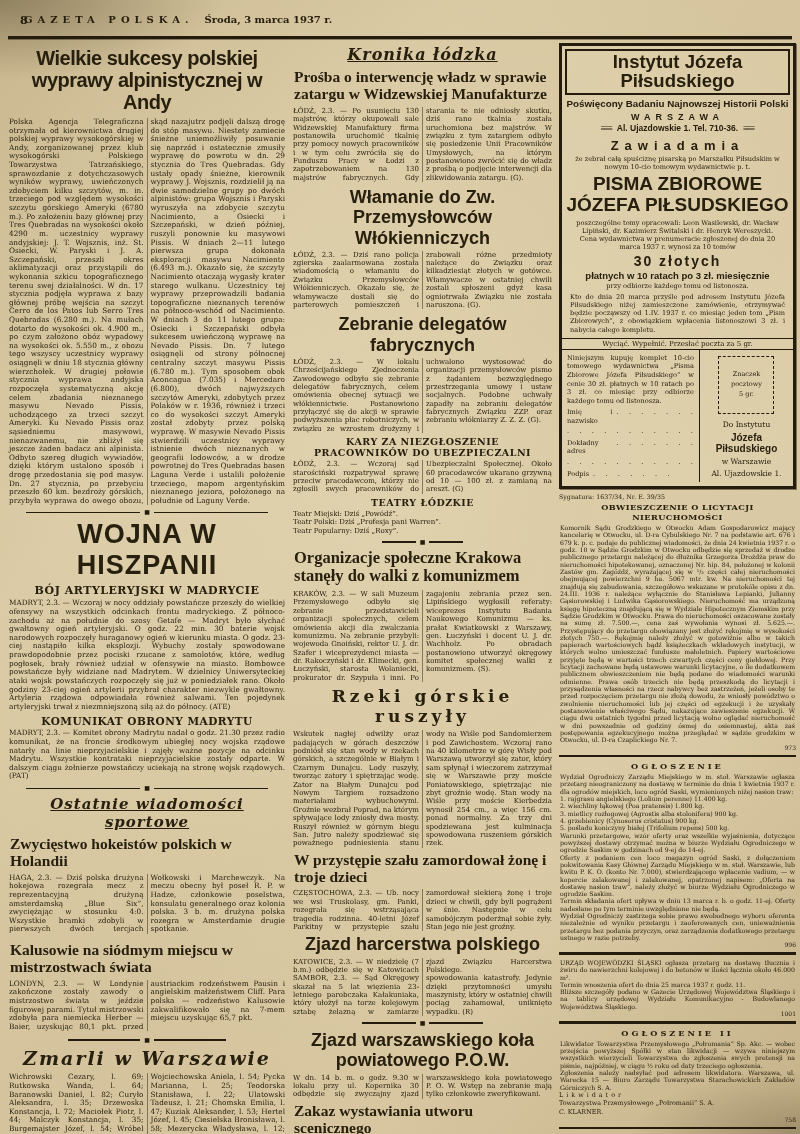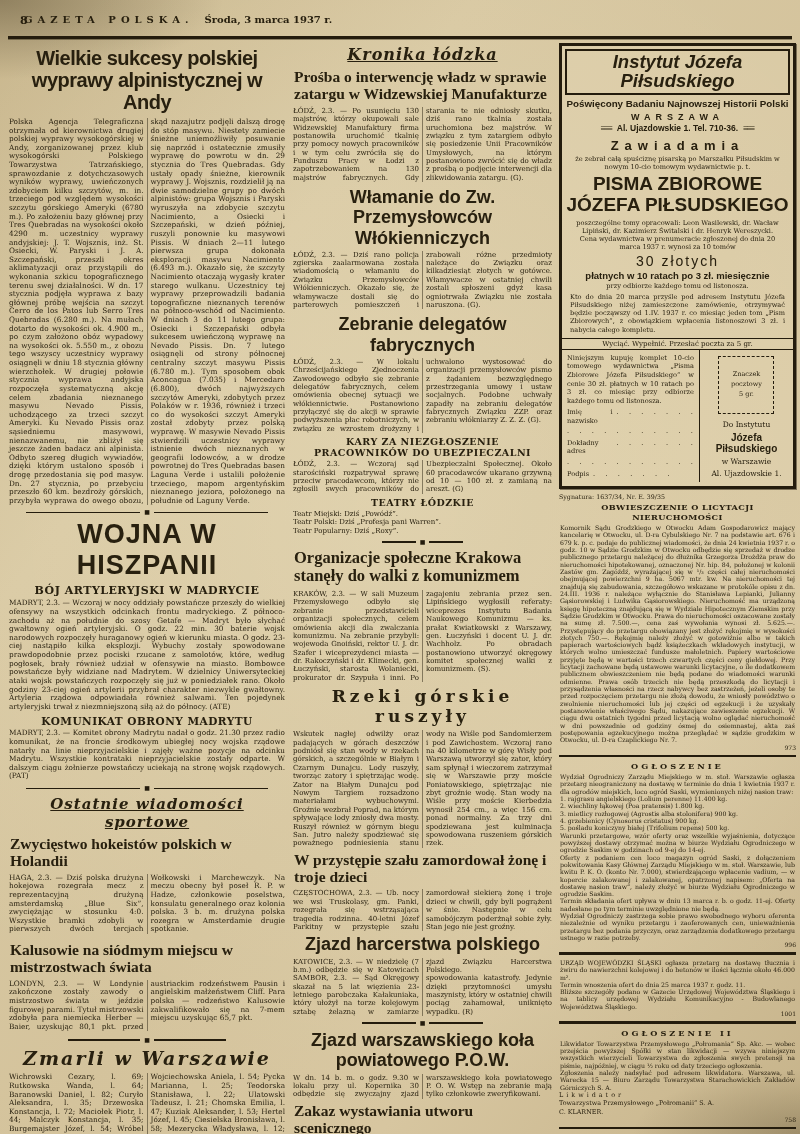--- a/index.html
+++ b/index.html
@@ -44,29 +44,29 @@
   .prelines{white-space:pre-line;}
   
   .divider{display:flex;align-items:center;margin:4px 18px;color:#241c0d;}
   .divider::before,.divider::after{content:"";flex:1;border-top:1.4px solid #241c0d;}
   .divider .orn{font-size:6px;padding:0 4px;line-height:1;}
   .divider.heavy::before,.divider.heavy::after{border-top:2.6px solid #241c0d;}
   .hrule{height:2.6px;background:#241c0d;margin:4px 0;}
   
   .ad{border:3px solid #241c0d;box-shadow:1px 1px 0 rgba(36,28,13,.5);padding:0 0 4px 0;background:rgba(235,224,192,.25);}
   .ad-titlebox{border:2.5px solid #241c0d;margin:3px;padding:2px 2px 3px 2px;}
-  .ad-title{font-family:"Liberation Sans",sans-serif;font-weight:bold;font-size:18.5px;text-align:center;line-height:1;font-style:italic;}
+  .ad-title{font-family:"Liberation Sans",sans-serif;font-weight:bold;font-size:18.5px;text-align:center;line-height:1;}
   .ad-sub{font-family:"Liberation Sans",sans-serif;font-weight:bold;font-size:9.8px;text-align:center;margin-top:2px;}
   .ad-city{font-family:"Liberation Sans",sans-serif;font-weight:bold;font-size:9px;letter-spacing:5px;text-align:center;margin-top:3px;}
   .ad-addr-row{display:flex;align-items:center;justify-content:center;gap:5px;font-family:"Liberation Sans",sans-serif;font-weight:bold;font-size:8.5px;margin-top:1px;}
   .ad-flourish{font-size:8px;letter-spacing:-1px;}
   .ad-zawiadamia{font-family:"Liberation Sans",sans-serif;font-weight:bold;font-size:13px;letter-spacing:6px;text-align:center;margin:5px 0 2px 0;}
   .ad-t{font-size:6.6px;line-height:1.25;text-align:center;margin:0 8px;}
   .ad-big{font-family:"Liberation Sans",sans-serif;font-weight:bold;font-size:19px;line-height:1.08;text-align:center;margin:3px 0;}
-  .ad-price{font-family:"Liberation Sans",sans-serif;font-weight:normal;font-size:14px;letter-spacing:2px;text-align:center;margin:2px 0 1px 0;}
+  .ad-price{font-family:"Liberation Sans",sans-serif;font-weight:bold;font-size:14px;letter-spacing:2px;text-align:center;margin:2px 0 1px 0;}
   .ad-price2{font-family:"Liberation Sans",sans-serif;font-weight:bold;font-size:9.5px;text-align:center;margin-bottom:1px;}
   .ad-cut{border-top:1.4px solid #241c0d;border-bottom:1.4px solid #241c0d;margin:4px 0 0 0;padding:1px 0;font-size:7px;text-align:center;}
   .coupon{display:flex;}
   .coupon-left{flex:1.1;padding:4px 5px;font-size:6.6px;line-height:1.3;text-align:justify;}
   .coupon-right{flex:1;border-left:1.4px solid #241c0d;padding:4px 6px;text-align:center;}
   .cfield{display:flex;gap:4px;font-size:6.6px;margin-top:3px;}
   .dots{white-space:pre;letter-spacing:1px;}
   .dotsrow{font-size:6.6px;white-space:pre;letter-spacing:1px;margin-top:2px;}
   .stampbox{border:1px dashed #241c0d;width:54px;height:56px;margin:2px auto 6px auto;display:flex;align-items:center;justify-content:center;font-size:6.5px;line-height:1.5;}
   .coupon-addr1{font-size:7.5px;margin-top:6px;}

